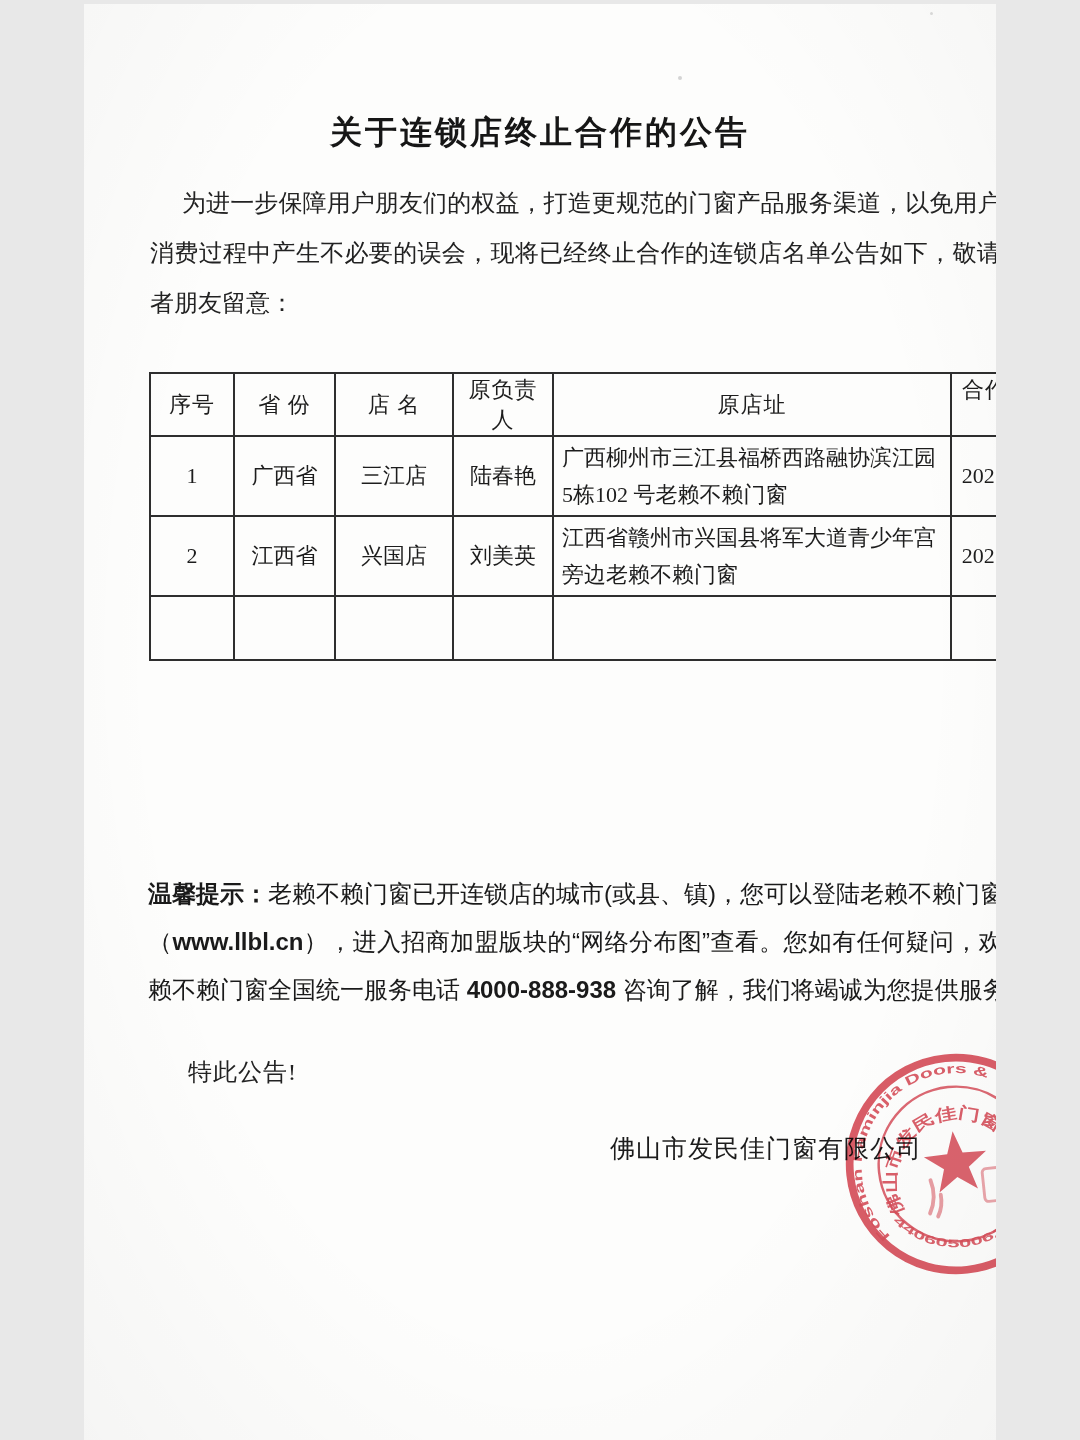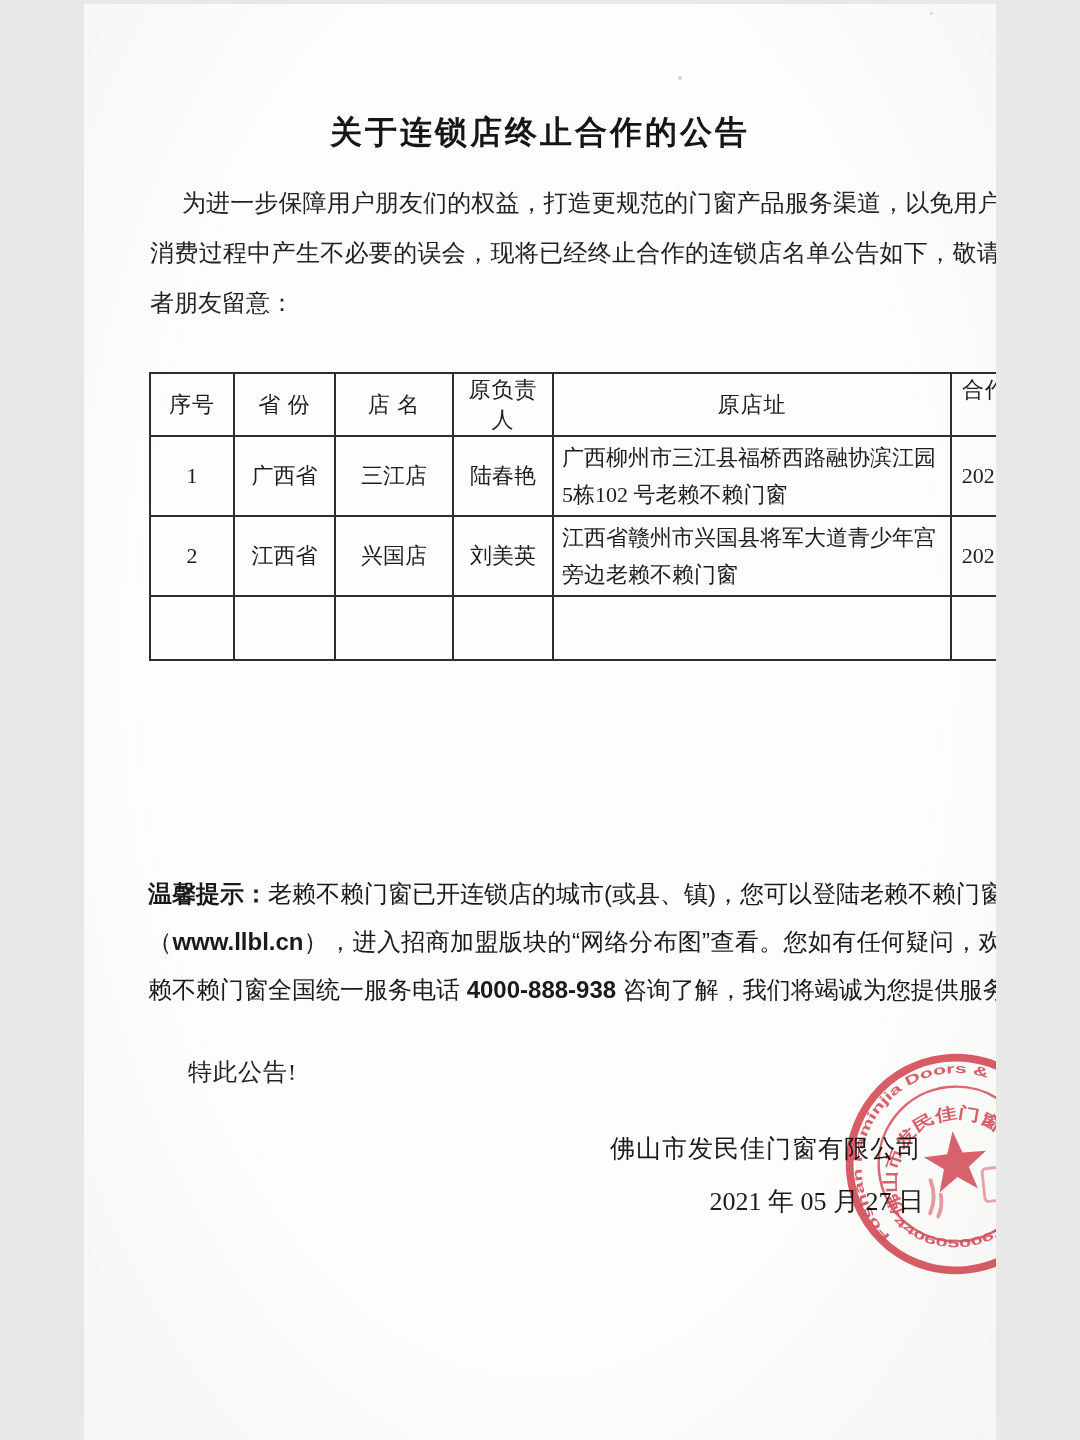--- a/index.html
+++ b/index.html
@@ -145,21 +145,20 @@
       <td></td>
     </tr>
   </tbody>
     </table>
 
   <p class="notice"><span class="b">温馨提示：</span><span>老赖不赖门窗已开连锁店的城市(或县、镇)，您可以登陆老赖不赖门窗官方网站（</span><span class="b">www.llbl.cn</span><span>），进入招商加盟版块的“网络分布图”查看。您如有任何疑问，欢迎致电老赖不赖门窗全国统一服务电话 </span><span class="b">4000-888-938</span><span> 咨询了解，我们将竭诚为您提供服务。</span></p>
 
   <p class="closing">特此公告!</p>
 
   <div class="company-name">佛山市发民佳门窗有限公司</div>
-  <div class="issue-date">2021 年 05 月 27 日</div>
 
   <svg class="seal" viewBox="0 0 240 240" xmlns="http://www.w3.org/2000/svg">
     <defs>
       <path id="arcEn" d="M 45,187 A 98,98 0 1 1 195,187"></path>
       <path id="arcNum" d="M 42,162 A 91,91 0 0 0 198,162"></path>
       <path id="arcCn" d="M 64,168 A 64,64 0 1 1 176,168"></path>
     </defs>
     <g>
       <circle cx="120" cy="120" r="110" fill="none" stroke="#d5414e" stroke-width="8" opacity="0.92"></circle>
       <circle cx="120" cy="120" r="80" fill="none" stroke="#d5414e" stroke-width="2.6" opacity="0.85"></circle>

